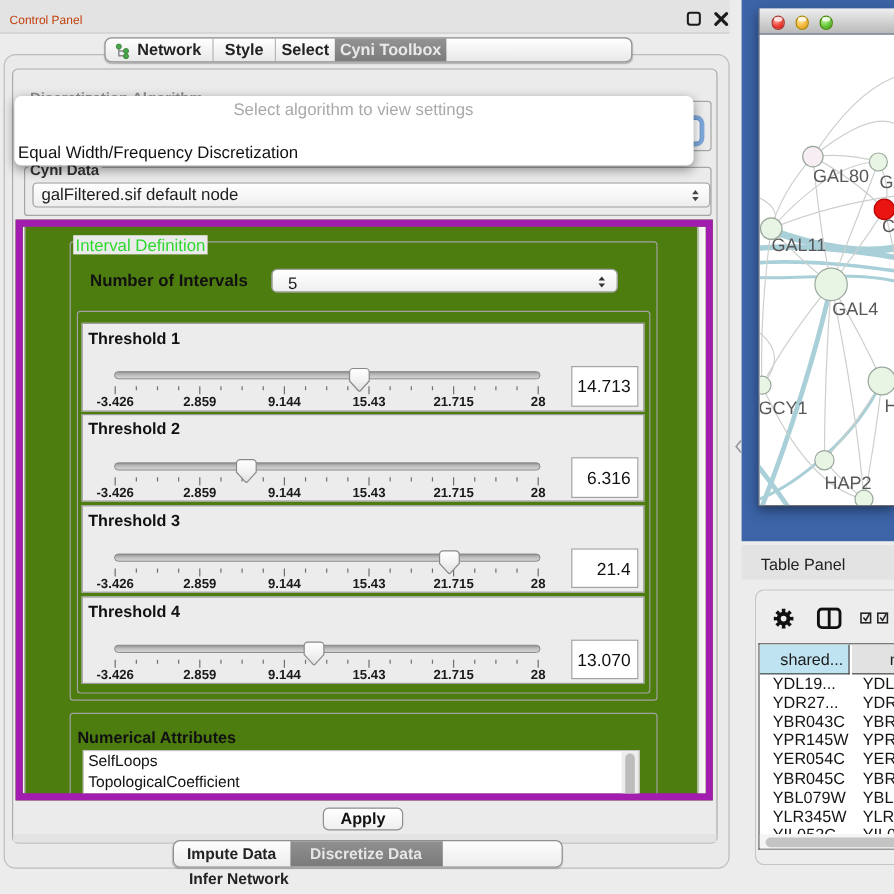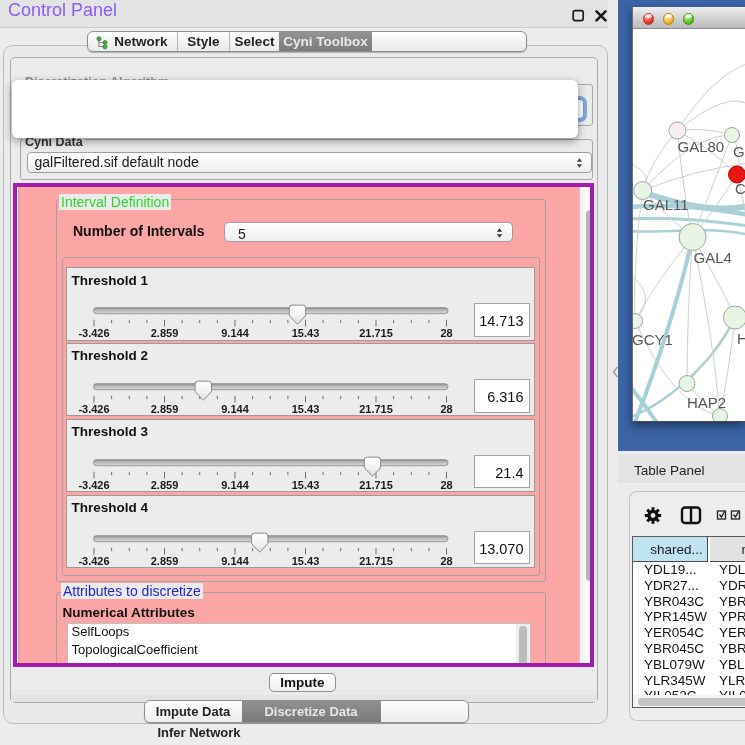--- a/index.html
+++ b/index.html
@@ -14,21 +14,21 @@
 .rtitle{position:absolute;left:4.5px;top:4.5px;font-weight:bold;font-size:13.5px;color:#111}
 .vbox{position:absolute;left:406.5px;top:35.3px;width:56px;height:33.4px;background:#fff;border:1px solid #a2a2a2;font-size:14.5px;color:#111;display:flex;align-items:center;justify-content:flex-end;padding-right:5px;padding-top:2px}
 .tlab{position:absolute;top:59px;font-size:11px;font-weight:bold;color:#1a1a1a;transform:translateX(-50%);white-space:nowrap}
 .seg{float:left;height:100%;text-align:center;font-size:13.5px;font-weight:600;color:#232323;line-height:20px}
 .seg2{float:left;height:100%;text-align:center;font-size:13px;font-weight:600;color:#232323;line-height:21px}
 </style>
 </head>
 <body>
 
 <div class="abs" style="left:0;top:0;width:608px;height:28px;background:#e3e3e3;border-bottom:1px solid #cdcdcd"></div>
-<div class="abs" style="left:8px;top:0;font-size:18px;color:#8b5cf6">Control Panel</div>
+<div class="abs" style="left:8px;top:12px;font-size:10px;color:#c2410c">Control Panel</div>
 <svg class="abs" style="left:570px;top:8px" width="40" height="16" viewBox="0 0 40 16">
   <rect x="3.2" y="2.6" width="10" height="10" rx="2" fill="none" stroke="#1b1b1b" stroke-width="1.7"></rect>
   <path d="M26.5 3.3 L35.5 12.3 M35.5 3.3 L26.5 12.3" stroke="#1b1b1b" stroke-width="2.6" stroke-linecap="round"></path>
 </svg>
 
 <div class="abs" style="left:3px;top:45px;width:605px;height:679px;background:#eaeaea;border:1px solid #bcbcbc;border-radius:10px"></div>
 
 <div class="abs" style="left:10px;top:57px;width:588px;height:646px;background:#ebebeb;border:1px solid #ababab;border-radius:5px"></div>
 <div class="abs" style="left:11px;top:695px;width:586px;height:7px;background:#e3e3e3"></div>
 
@@ -52,21 +52,21 @@
 <div class="grp" style="left:20px;top:139px;width:573px;height:41px"></div>
 <div class="glab" style="left:23px;top:134.5px">Cyni Data</div>
 <div class="combo" style="left:26.5px;top:151.5px;width:565px;height:21px;border-radius:4px">
   <span style="position:absolute;left:7px;top:1.5px">galFiltered.sif default node</span>
   <svg class="cbarrows" style="right:8px;top:5px" viewBox="0 0 9 12">
     <path d="M4.5 0 L8 4.5 H1 Z" fill="#444"></path>
       <path d="M4.5 12 L8 7.5 H1 Z" fill="#444"></path>
   </svg>
 </div>
 
-<div class="abs" id="viewport" style="left:13px;top:183px;width:581px;height:484px;border:4px solid #a21caf;background:#fca5a5;overflow:hidden">
+<div class="abs" id="viewport" style="left:13px;top:183px;width:581px;height:484px;border:6px solid #a21caf;background:#4d7c0f;overflow:hidden">
   <div style="position:absolute;left:0;top:0;width:2px;height:100%;background:#f2f2f2;border-right:1px solid #b2b2b2"></div>
 
   <div class="grp" style="left:39px;top:12px;width:490px;height:383px;border-color:#a2a2a2"></div>
   <div class="glab" style="left:42px;top:6.5px;font-weight:normal;font-size:14px;color:#2fd82f">Interval Definition</div>
 
   <div class="abs" style="left:56px;top:35.5px;font-weight:bold;font-size:14px;color:#111">Number of Intervals</div>
   <div class="combo" style="left:207px;top:34.5px;width:289px;height:20.5px;border-radius:5px">
     <span style="position:absolute;left:13px;top:3px">5</span>
     <svg class="cbarrows" style="right:9px;top:5px" viewBox="0 0 9 12">
       <path d="M4.5 0 L8 4.5 H1 Z" fill="#333"></path>
@@ -179,37 +179,36 @@
     <span class="tlab" style="left:27.0px">-3.426</span>
       <span class="tlab" style="left:97.5px">2.859</span>
       <span class="tlab" style="left:168.0px">9.144</span>
       <span class="tlab" style="left:238.5px">15.43</span>
       <span class="tlab" style="left:309.0px">21.715</span>
       <span class="tlab" style="left:379.5px">28</span>
     <div class="vbox">13.070</div>
   </div>
 
   <div class="grp" style="left:39px;top:404.5px;width:490px;height:120px;border-color:#a2a2a2"></div>
-  <div class="glab" style="left:44px;top:396px;font-weight:normal;font-size:14px;color:#2525d8">Attributes to discretize</div>
   <div class="abs" style="left:45.5px;top:418px;font-weight:bold;font-size:13.5px;color:#111">Numerical Attributes</div>
   <div class="abs" style="left:49.5px;top:436px;width:464px;height:60px;background:#fff;border:1px solid #c2c2c2;overflow:hidden">
     <div style="position:absolute;left:4px;top:-1.5px;font-size:13px;color:#111;line-height:18.1px">SelfLoops<br>TopologicalCoefficient<br>BetweennessCentrality</div>
     <div style="position:absolute;right:0;top:0;width:14px;height:46px;background:#ededed"></div>
       <div style="position:absolute;right:2.5px;top:2px;width:8.5px;height:60px;background:#bcbcbc;border-radius:4px"></div>
   </div>
 
   <div class="abs" style="left:562px;top:0;width:19px;height:484px;background:linear-gradient(90deg,#ededed,#ffffff 45%,#f3f3f3);border-left:1px solid #c9c9c9"></div>
   <div class="abs" style="left:568.5px;top:23px;width:8.5px;height:371px;background:#b5b5b5;border-radius:4.5px"></div>
 </div>
 
-<div class="abs" style="left:269px;top:672.5px;width:67px;height:19.5px;background:linear-gradient(#ffffff,#efefef);border:1px solid #8f8f8f;border-radius:5px;text-align:center;font-size:13.5px;font-weight:bold;color:#111;line-height:18px">Impute</div>
+<div class="abs" style="left:269px;top:672.5px;width:67px;height:19.5px;background:linear-gradient(#ffffff,#efefef);border:1px solid #8f8f8f;border-radius:5px;text-align:center;font-size:13.5px;font-weight:bold;color:#111;line-height:18px">Apply</div>
 
 <div class="abs" style="left:143.5px;top:700px;width:325px;height:22.5px;border:1px solid #8f8f8f;border-radius:6px;background:linear-gradient(#fdfdfd,#ededed);box-shadow:0 1px 1px rgba(0,0,0,.2)">
   <div class="seg2" style="width:97px;border-radius:5px 0 0 5px">Impute Data</div>
-  <div class="seg2" style="width:139px;background:linear-gradient(#909090,#7a7a7a);color:#e6e6e6">Discretize Data</div>
+  <div class="seg2" style="width:127px;background:linear-gradient(#909090,#7a7a7a);color:#e6e6e6">Discretize Data</div>
   <div class="seg2" style="width:109px;border-radius:0 5px 5px 0">Infer Network</div>
 </div>
 
 <div class="abs" style="left:618px;top:0;width:127px;height:450.5px;background:#3c64a6"></div>
 
 <div class="abs" id="netwin" style="left:632px;top:7px;width:113px;height:414.5px;border-left:1px solid #6e6e6e;border-bottom:1px solid #4a4a4a;box-shadow:0 4px 9px rgba(10,20,40,.55)">
   <div style="position:absolute;left:0;top:0;width:113px;height:21.5px;background:linear-gradient(#efefef,#d6d6d6 45%,#b9b9b9);border-bottom:1px solid #8f8f8f">
     <div style="position:absolute;left:9.5px;top:6px;width:11.5px;height:11.5px;border-radius:50%;background:radial-gradient(circle at 35% 28%,#ffb4ae,#ee3d31 55%,#c41e14);border:0.5px solid #a33"></div>
     <div style="position:absolute;left:29.5px;top:6px;width:11.5px;height:11.5px;border-radius:50%;background:radial-gradient(circle at 35% 28%,#ffe9a8,#f5b93c 55%,#d3920e);border:0.5px solid #a80"></div>
     <div style="position:absolute;left:49.5px;top:6px;width:11.5px;height:11.5px;border-radius:50%;background:radial-gradient(circle at 35% 28%,#c9f3a8,#66c838 55%,#3f9a1d);border:0.5px solid #480"></div>
@@ -305,13 +304,15 @@
     <div style="position:absolute;left:0;top:0;width:75px;height:25px;background:#bfe3f0;border-right:1.5px solid #4a4a4a;border-bottom:1.5px solid #4a4a4a;text-align:center;font-size:13.5px;color:#1c1c1c;line-height:25px;text-indent:13px">shared...</div>
     <div style="position:absolute;left:76.5px;top:0;width:41px;height:25px;background:#e2e2e2;border-bottom:1.5px solid #4a4a4a;font-size:13.5px;color:#1c1c1c;line-height:25px;padding-left:32px">n</div>
     <div style="position:absolute;left:11px;top:25.5px;font-size:13.5px;color:#141414;line-height:15.8px">YDL19...<br>YDR27...<br>YBR043C<br>YPR145W<br>YER054C<br>YBR045C<br>YBL079W<br>YLR345W<br>YIL052C</div>
     <div style="position:absolute;left:86px;top:25.5px;font-size:13.5px;color:#141414;line-height:15.8px">YDL1<br>YDR2<br>YBR0<br>YPR1<br>YER0<br>YBR0<br>YBL0<br>YLR3<br>YIL0</div>
     <div style="position:absolute;left:0;top:158.5px;width:118px;height:14px;background:#f5f5f5"></div>
     <div style="position:absolute;left:4.5px;top:161.5px;width:115px;height:8px;background:#c4c4c4;border-radius:4px"></div>
   </div>
 </div>
 
 <div class="abs" style="left:11.5px;top:80px;width:566px;height:57.5px;background:#fff;border-radius:6px;box-shadow:0 3px 9px rgba(0,0,0,.4);z-index:50">
+  <div style="position:absolute;left:0;right:0;top:2.8px;text-align:center;font-size:14px;color:#a9a9a9">Select algorithm to view settings</div>
+  <div style="position:absolute;left:3.5px;top:39px;font-size:14px;color:#111">Equal Width/Frequency Discretization</div>
 </div>
 
 </body></html>

